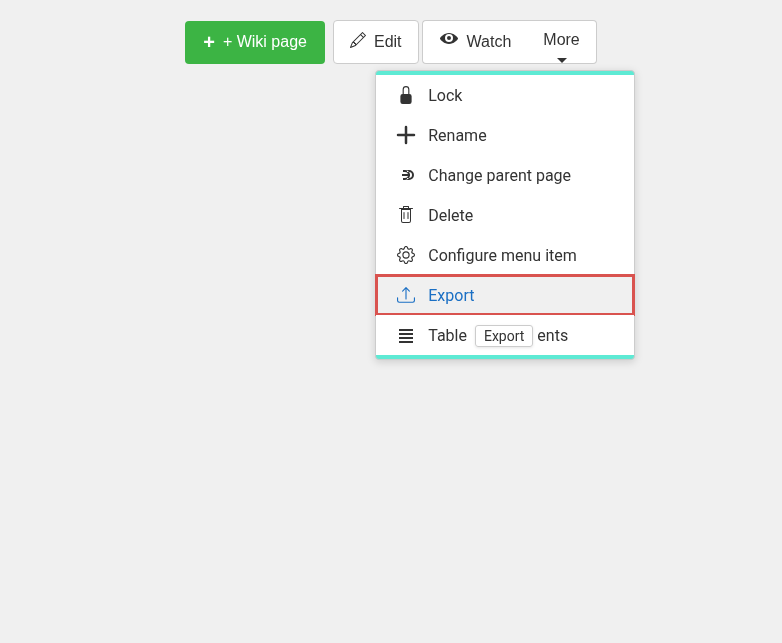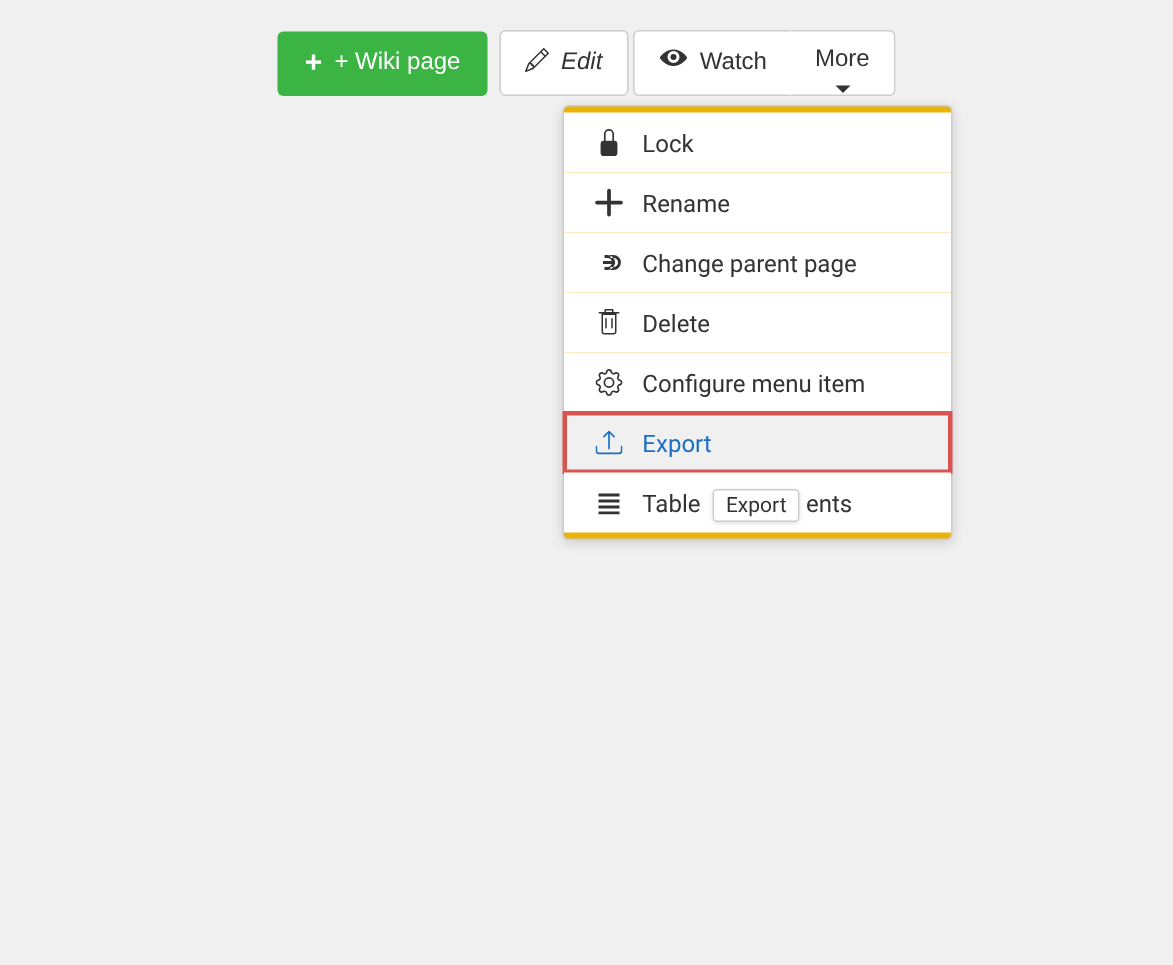--- a/index.html
+++ b/index.html
@@ -65,21 +65,21 @@
     .btn-more {
       border-left: none;
       border-radius: 0 4px 4px 0;
       gap: 4px;
     }
 
     .dropdown-menu {
       position: absolute;
       top: 50px;
       left: 190px;
-      background: #eab308;
+      background: #5eead4;
       border: 1px solid #ccc;
       border-radius: 4px;
       box-shadow: 0 2px 8px rgba(0,0,0,0.15);
       min-width: 260px;
       z-index: 100;
       padding: 4px 0;
     }
 
     .dropdown-item {
       display: flex;
@@ -147,21 +147,21 @@
 </head>
 <body>
 
 <div class="toolbar">
 
   <button class="btn-wiki-page">
     <span style="font-size:20px; font-weight:bold;">+</span>
     <span>+ Wiki page</span>
   </button>
 
-  <button class="btn-toolbar btn-edit" style="border-radius:4px; margin-right:3px;font-style:italic;">
+  <button class="btn-toolbar btn-edit" style="border-radius:4px; margin-right:3px;">
     <span>
       <svg width="16" height="16" viewBox="0 0 16 16" fill="currentColor">
         <path d="M12.146.146a.5.5 0 0 1 .708 0l3 3a.5.5 0 0 1 0 .708l-10 10a.5.5 0 0 1-.168.11l-5 2a.5.5 0 0 1-.65-.65l2-5a.5.5 0 0 1 .11-.168l10-10zM11.207 2.5 13.5 4.793 14.793 3.5 12.5 1.207 11.207 2.5zm1.586 3L10.5 3.207 4 9.707V10h.5a.5.5 0 0 1 .5.5v.5h.5a.5.5 0 0 1 .5.5v.5h.293l6.5-6.5zm-9.761 5.175-.106.106-1.528 3.821 3.821-1.528.106-.106A.5.5 0 0 1 5 12.5V12h-.5a.5.5 0 0 1-.5-.5V11h-.5a.5.5 0 0 1-.468-.325z"></path>
       </svg>
     </span>
     <span>Edit</span>
   </button>
 
   <div class="btn-watch-group">
     <button class="btn-toolbar" style="border-radius: 4px 0 0 4px; border-right: none;">

